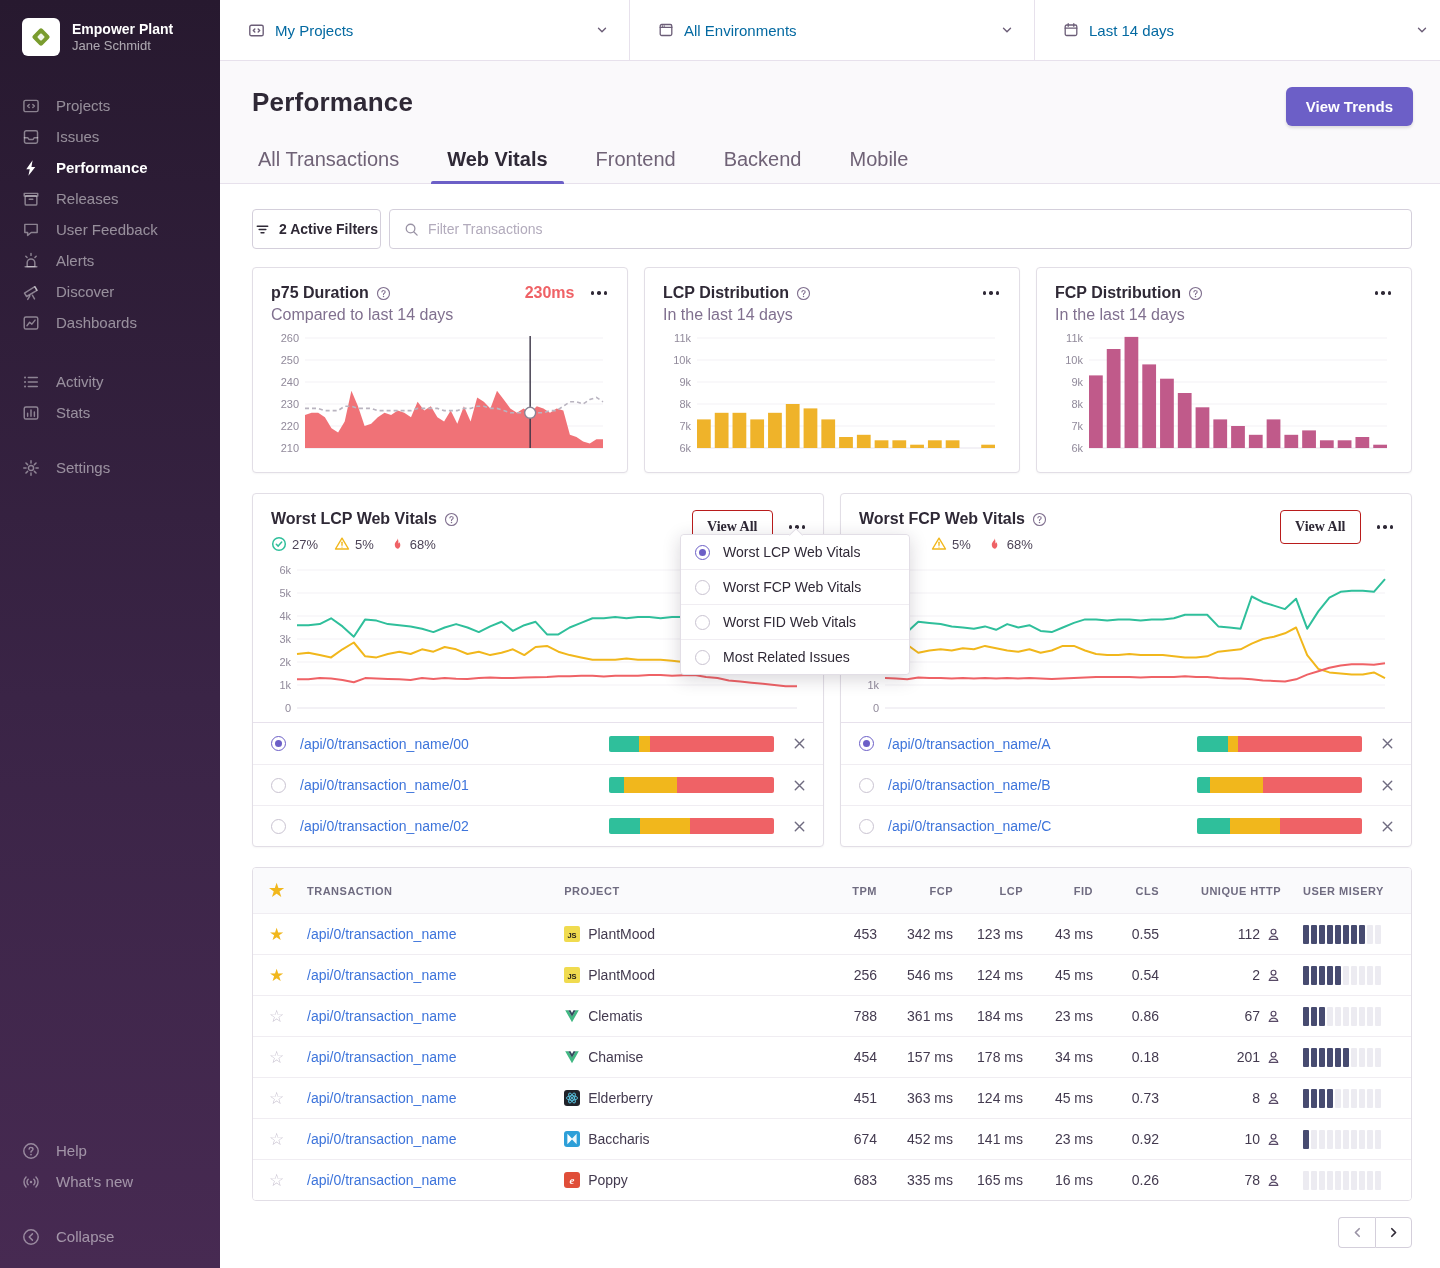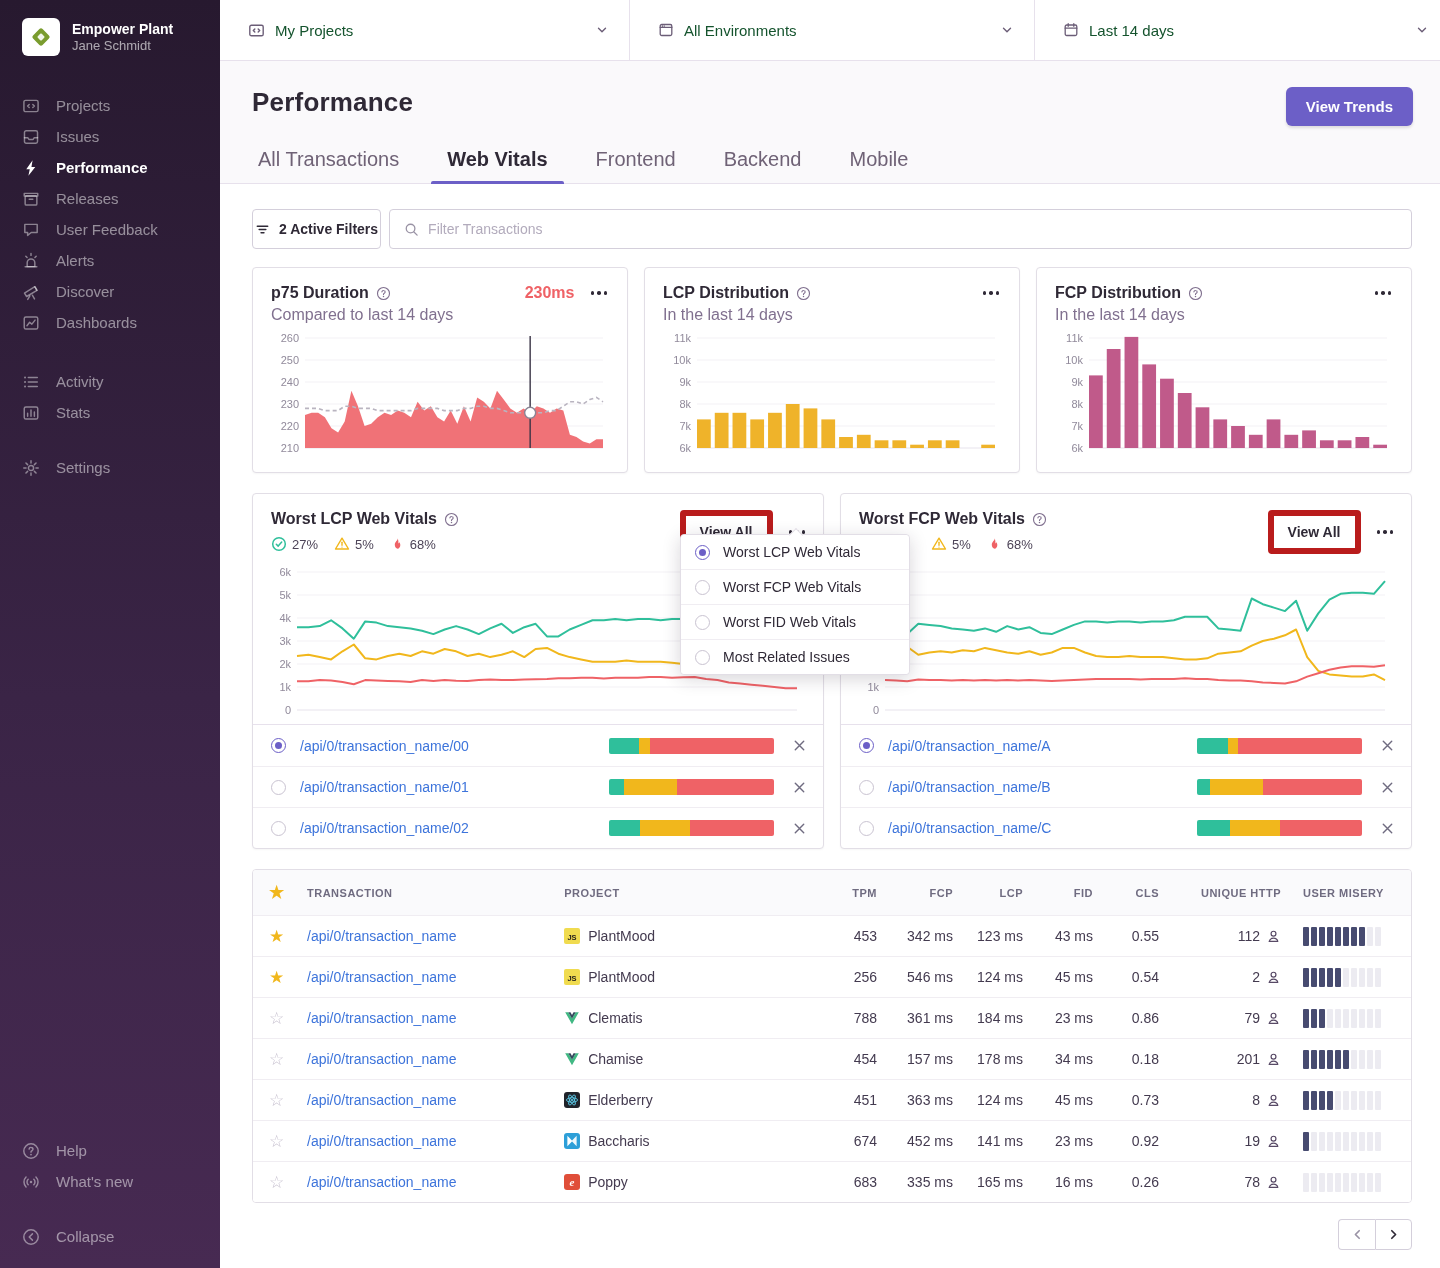--- a/index.html
+++ b/index.html
@@ -17,21 +17,21 @@
   .nav-item .icn { width:18px; height:18px; display:flex; align-items:center; justify-content:center; color:rgba(255,255,255,.45); }
   .nav-item.active { color:#fff; font-weight:bold; }
   .nav-item.active .icn { color:#fff; }
   .nav-gap { height:28px; }
   .nav-gap-sm { height:24px; }
   .sidebar .spacer { flex:1; }
 
   
   .main { flex:1; display:flex; flex-direction:column; }
   .topbar { height:60px; flex:0 0 60px; display:flex; align-items:stretch; background:#fff; }
-  .tb-filter { display:flex; align-items:center; gap:10px; padding:0 20px 0 28px; color:#14532d; font-size:15px; border-right:1px solid #e7e1ec; cursor:pointer; }
+  .tb-filter { display:flex; align-items:center; gap:10px; padding:0 20px 0 28px; color:#0369a1; font-size:15px; border-right:1px solid #e7e1ec; cursor:pointer; }
   .tb-filter:last-child { border-right:none; }
   .tb-filter .lbl { flex:1; }
   .tb-filter .icn { color:#6b5d77; }
   .tb-f1 { width:410px; } .tb-f2 { width:405px; } .tb-f3 { flex:1; }
 
   
   .page-header { background:#faf9fb; border-top:1px solid #e7e1ec; border-bottom:1px solid #e7e1ec; padding:26px 36px 0 32px; }
   .ph-row { display:flex; align-items:flex-start; justify-content:space-between; }
   .page-title { font-size:26px; font-weight:600; color:#2f2936; letter-spacing:.2px; }
   .btn-primary { background:#6C5FC7; color:#fff; border:none; border-radius:6px; font-size:15px; font-weight:bold; padding:11px 20px; cursor:pointer; font-family:inherit; box-shadow:0 2px 3px rgba(0,0,0,.12); }
@@ -59,21 +59,21 @@
   .dots i { width:3.5px; height:3.5px; border-radius:50%; background:#2f2936; }
   .card-sub { font-size:16px; color:#80708f; margin-top:4px; }
   .card svg.chart { display:block; margin-top:8px; }
 
   
   .vitals-row { display:flex; gap:16px; margin-bottom:20px; position:relative; }
   .vitals-card { flex:1; padding:0; overflow:visible; }
   .vc-head { padding:16px 16px 0 18px; display:flex; align-items:flex-start; }
   .vc-titleblock { flex:1; }
   .vc-actions { display:flex; align-items:center; gap:14px; }
-  .btn-secondary { border:6px solid #b91c1c; background:#fff; border-radius:4px; padding:8px 14px; font-size:14px; font-weight:bold; color:#2f2936; cursor:pointer; font-family:Liberation Sans, sans-serif; }
+  .btn-secondary { border:1px solid #b91c1c; background:#fff; border-radius:4px; padding:8px 14px; font-size:14px; font-weight:bold; color:#2f2936; cursor:pointer; font-family:Liberation Serif, serif; }
   .vc-stats { display:flex; align-items:center; gap:16px; margin-top:8px; font-size:13px; color:#4d4458; }
   .vc-stats.offset { padding-left:72px; }
   .vc-stat { display:flex; align-items:center; gap:5px; }
   .vc-chart { padding:4px 16px 8px 10px; }
   .vc-list { border-top:1px solid #e7e1ec; }
   .vc-tx { display:flex; align-items:center; height:41px; padding:0 16px 0 18px; border-top:1px solid #f0edf2; }
   .vc-tx:first-child { border-top:none; }
   .radio { width:15px; height:15px; border-radius:50%; border:1.5px solid #c9c3d1; background:#fff; flex:0 0 15px; display:flex; align-items:center; justify-content:center; cursor:pointer; }
   .radio.checked { border-color:#6C5FC7; }
   .radio.checked::after { content:""; width:7px; height:7px; border-radius:50%; background:#6C5FC7; }
@@ -860,21 +860,21 @@
                 </svg>
               </span>
               <span>Clematis</span>
             </span>
             <span class="c-num">788</span>
             <span class="c-num c-fcp">361 ms</span>
             <span class="c-num c-lcp">184 ms</span>
             <span class="c-num c-fid">23 ms</span>
             <span class="c-num c-cls">0.86</span>
             <span class="c-users">
-              <span>79</span>
+              <span>67</span>
               <span class="icn">
                 <svg class="ic" width="15" height="15" viewBox="0 0 16 16" fill="none" stroke="currentColor" stroke-width="1.3" stroke-linecap="round">
                   <circle cx="8" cy="5" r="2.6"></circle>
                   <path d="M3.4 13.3c.6-2.4 2.4-3.5 4.6-3.5s4 1.1 4.6 3.5z" stroke-linejoin="round"></path>
                 </svg>
               </span>
             </span>
             <span class="c-misery">
               <i class="f"></i>
               <i class="f"></i>
@@ -983,21 +983,21 @@
                 </svg>
               </span>
               <span>Baccharis</span>
             </span>
             <span class="c-num">674</span>
             <span class="c-num c-fcp">452 ms</span>
             <span class="c-num c-lcp">141 ms</span>
             <span class="c-num c-fid">23 ms</span>
             <span class="c-num c-cls">0.92</span>
             <span class="c-users">
-              <span>19</span>
+              <span>10</span>
               <span class="icn">
                 <svg class="ic" width="15" height="15" viewBox="0 0 16 16" fill="none" stroke="currentColor" stroke-width="1.3" stroke-linecap="round">
                   <circle cx="8" cy="5" r="2.6"></circle>
                   <path d="M3.4 13.3c.6-2.4 2.4-3.5 4.6-3.5s4 1.1 4.6 3.5z" stroke-linejoin="round"></path>
                 </svg>
               </span>
             </span>
             <span class="c-misery">
               <i class="f"></i>
               <i></i>

